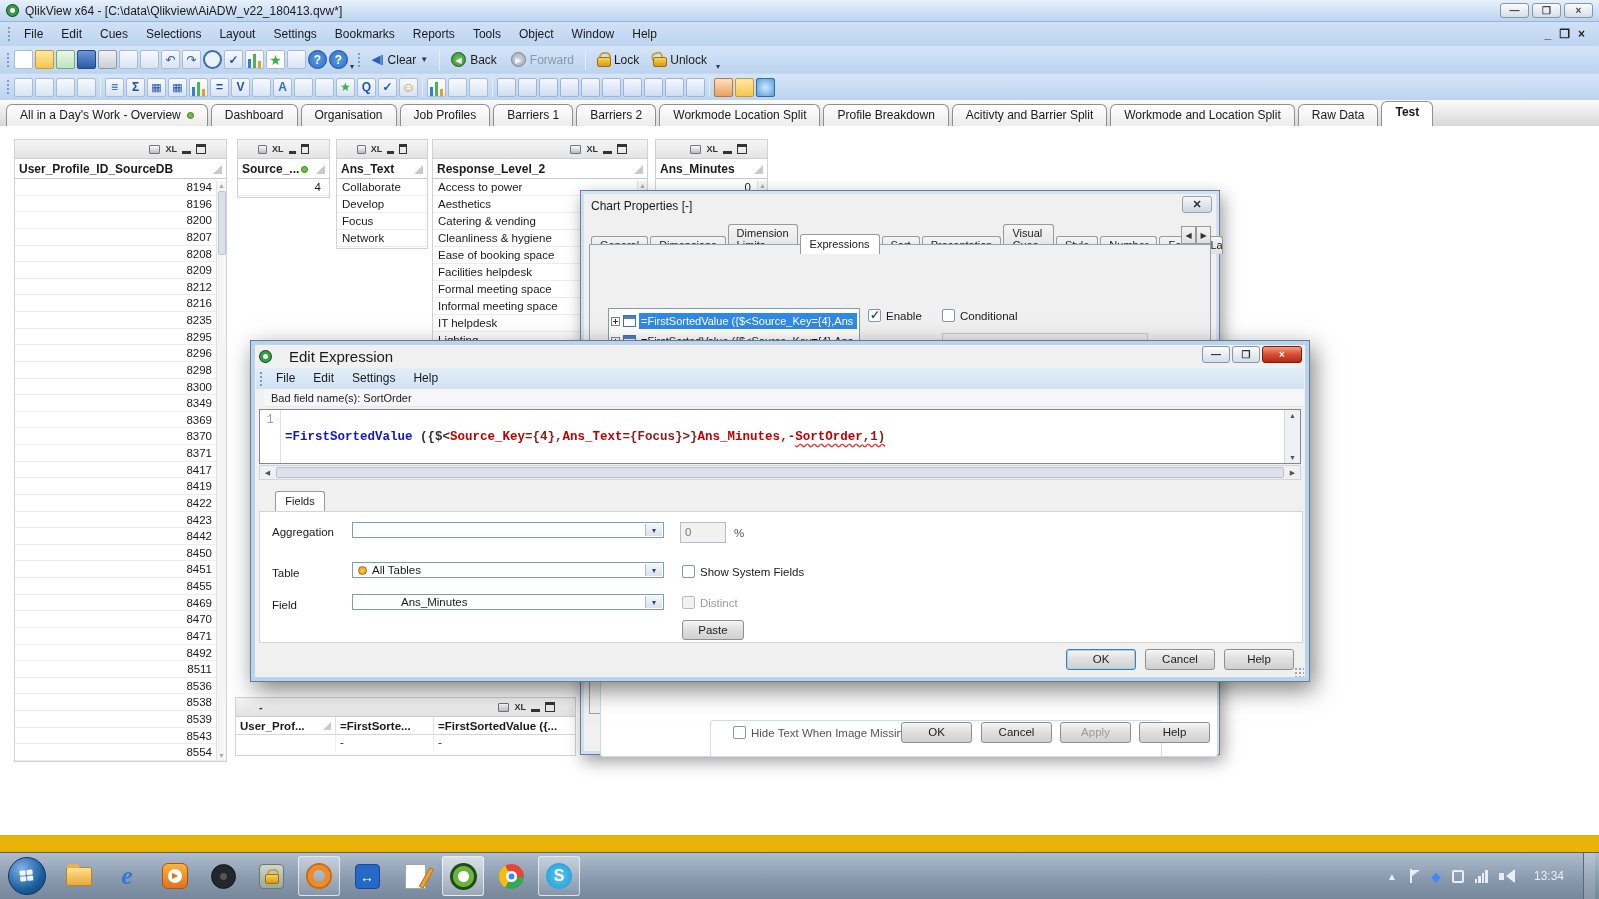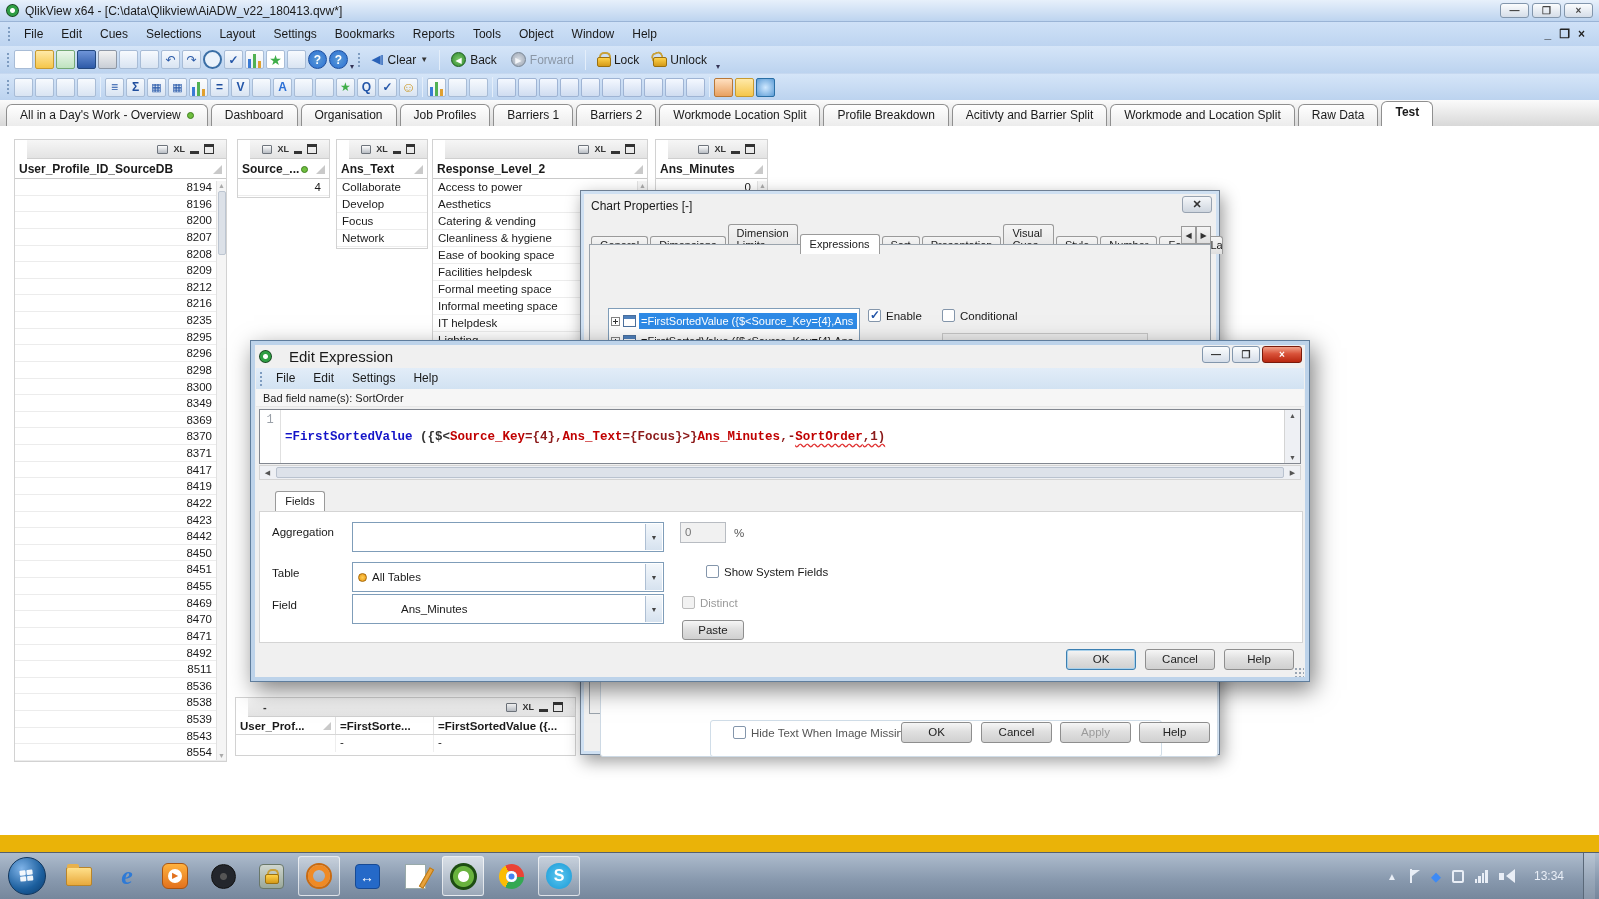--- a/index.html
+++ b/index.html
@@ -89,21 +89,21 @@
   .stab .dot { display:none; width:7px; height:7px; border-radius:50%; background:#6fbf3f; border:1px solid #3f7f1f; }
   .stab.has-dot .dot { display:inline-block; }
   .stab.active { font-weight:bold; background:#fff; padding-bottom:7px; position:relative; z-index:2; }
 
   
   .workarea { position:absolute; left:0; top:126px; width:100%; height:709px; background:#fff; }
 
   
   .lb { position:absolute; background:#fff; border:1px solid #d2d2d2; }
   .lb-cap { height:19px; background:linear-gradient(#f6f6f6,#e3e3e3); border-bottom:1px solid #cfcfcf;
-    display:flex; align-items:center; justify-content:flex-end; gap:5px; padding:0 12px;margin-left:12px; }
+    display:flex; align-items:center; justify-content:flex-end; gap:5px; padding:0 20px; }
   .lb-cap .cap-left { margin-right:auto; font-weight:bold; color:#333; font-size:11px; padding-left:3px; }
   .ci-xl { font-size:9px; font-weight:bold; color:#333; }
   .ci-printer { width:11px; height:9px; background:linear-gradient(#fdfdfd,#b8bdc4); border:1px solid #6e747c; border-radius:1px; }
   .ci-min { width:9px; height:3px; background:#333; margin-top:7px; }
   .ci-max { width:10px; height:10px; border:1px solid #333; box-shadow:inset 0 2px 0 #333; }
   .lb-head { font-weight:bold; font-size:12px; padding:3px 4px 2px; border-bottom:1px solid #c9c9c9;
     display:flex; align-items:center; white-space:nowrap; overflow:hidden; }
   .sort-tri { margin-left:auto; width:0; height:0; border-left:9px solid transparent; border-bottom:9px solid #c9c9c9; }
   .lb-row { font-size:11.5px; border-bottom:1px solid #ececec; padding:0 5px; height:17px; line-height:16px;
     white-space:nowrap; overflow:hidden; }
@@ -118,21 +118,21 @@
   .btn { background:linear-gradient(#f6f6f6,#e0e0e0 45%,#d0d0d0); border:1px solid #8e8e8e; border-radius:3px;
     font-size:11.5px; color:#222; text-align:center; line-height:19px; position:absolute; }
   .btn.default { border-color:#3c7fb1; box-shadow:inset 0 0 0 1px #a8d0ea; }
   .btn.disabled { color:#9b9b9b; }
   .cb { width:13px; height:13px; background:#fff; border:1px solid #8496ab; border-radius:2px; display:inline-block;
     position:relative; flex:none; }
   .cb.checked::before { content:"✓"; position:absolute; left:1px; top:-2px; font-size:12px; font-weight:bold; color:#2456a8; }
   .cb.disabled { background:#f2f2f2; border-color:#bcbcbc; }
   .cb-row { display:flex; align-items:center; gap:5px; position:absolute; font-size:11.5px; }
   .cb-row.disabled { color:#9a9a9a; }
-  .combo { position:absolute; height:30px; background:#fff; border:1px solid #7f9db9; font-size:11.5px;
+  .combo { position:absolute; height:16px; background:#fff; border:1px solid #7f9db9; font-size:11.5px;
     line-height:19px; padding:0 20px 0 5px; display:flex; align-items:center; gap:5px; }
   .combo .arrowbox { position:absolute; right:1px; top:1px; bottom:1px; width:17px;
     background:linear-gradient(#f3f7fb,#d6e2ef); border-left:1px solid #aebfd3;
     display:flex; align-items:center; justify-content:center; font-size:7px; color:#444; }
   .dtab { font-size:11px; padding:2px 8px 3px; border:1px solid #9a9a9a; border-bottom:none; border-radius:3px 3px 0 0;
     background:linear-gradient(#f5f5f5,#dfdfdf); }
   .dtab.active { background:#fff; padding:3px 9px 4px; position:relative; z-index:2; }
   .dtabs { display:flex; align-items:flex-end; gap:2px; position:absolute; }
 
   
@@ -171,21 +171,21 @@
   .dlg-ee { position:absolute; left:250px; top:340px; width:1060px; height:342px;
     background:#f0f0f0; border:1px solid #5f7d9c; box-shadow:inset 0 0 0 4px #bdd3ea, 4px 8px 22px rgba(0,0,0,.5); }
   .ee-title { position:absolute; left:8px; top:5px; height:20px; display:flex; align-items:center; gap:17px; font-size:15px; }
   .ee-wbtns { position:absolute; right:7px; top:5px; display:flex; gap:2px; }
   .ee-wbtn { width:28px; height:17px; border:1px solid #8296ac; border-radius:3px;
     background:linear-gradient(#fbfdfe,#d5dde8); color:#333; font-size:10px; font-weight:bold; line-height:15px; text-align:center; }
   .ee-wbtn.close { width:40px; background:linear-gradient(#f2a088,#d9533a 45%,#b8260f); border-color:#7a1a0a; color:#fff; }
   .ee-menu { position:absolute; left:5px; right:5px; top:27px; height:21px; display:flex; align-items:center;
     background:linear-gradient(#e2edf8,#d2e2f2); }
   .ee-menu .mi { line-height:21px; }
-  .ee-error { position:absolute; left:5px; right:5px; top:48px; height:18px; background:#f6f6f6;
+  .ee-error { position:absolute; left:13px; right:5px; top:48px; height:18px; background:#f6f6f6;
     font-size:11px; line-height:18px; padding-left:7px; border-bottom:1px solid #e8e8e8; }
   .ee-editor { position:absolute; left:8px; right:8px; top:68px; height:55px; background:#fff; border:1px solid #828790; display:flex; }
   .ee-gutter { width:21px; border-right:1px solid #e0e0e0; color:#9aa0a8; font-family:"Liberation Mono", monospace;
     font-size:12px; text-align:center; padding-top:3px; }
   .ee-code { flex:1; padding:20px 4px; font-family:"Liberation Mono", monospace; font-size:12.5px; font-weight:bold;
     white-space:nowrap; overflow:hidden; }
   .seg-func { color:#1414c8; } .seg-punct { color:#333; } .seg-field { color:#c00000; } .seg-set { color:#8b1a1a; }
   .seg-bad { text-decoration-line:underline; text-decoration-style:wavy; text-decoration-color:#e03030; text-underline-offset:3px; }
   .ee-vscroll { width:16px; border-left:1px solid #d4d4d4; background:#eef0f4; display:flex; flex-direction:column;
     justify-content:space-between; align-items:center; font-size:7px; color:#555; padding:2px 0; }
@@ -771,21 +771,21 @@
       </span>
       <span class="pct-input">0</span>
       <span class="ee-lbl" style="left:474px;top:15px;color:#555">%</span>
 
       <span class="ee-lbl" style="left:12px;top:55px">Table</span>
       <span class="combo" style="left:92px;top:50px;width:312px">
         <span class="orange-dot"></span>
         <span>All Tables</span>
         <span class="arrowbox">▼</span>
       </span>
-      <span class="cb-row" style="left:446px;top:53px">
+      <span class="cb-row" style="left:422px;top:53px">
         <span class="cb"></span>
         <span>Show System Fields</span>
       </span>
 
       <span class="ee-lbl" style="left:12px;top:87px">Field</span>
       <span class="combo" style="left:92px;top:82px;width:312px;padding-left:48px">
         <span>Ans_Minutes</span>
         <span class="arrowbox">▼</span>
       </span>
       <span class="cb-row disabled" style="left:422px;top:84px">

